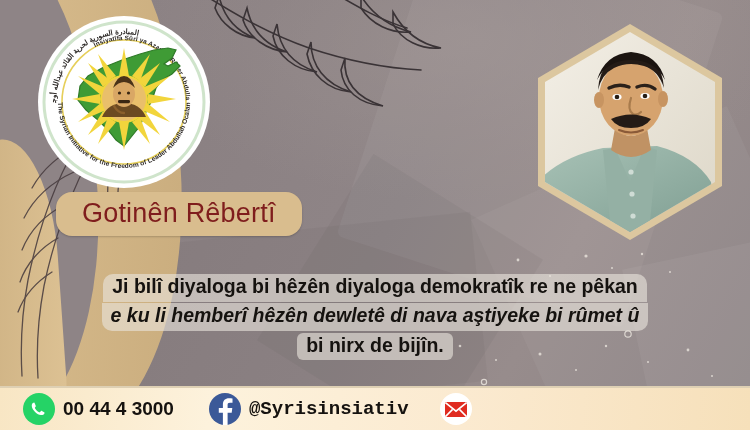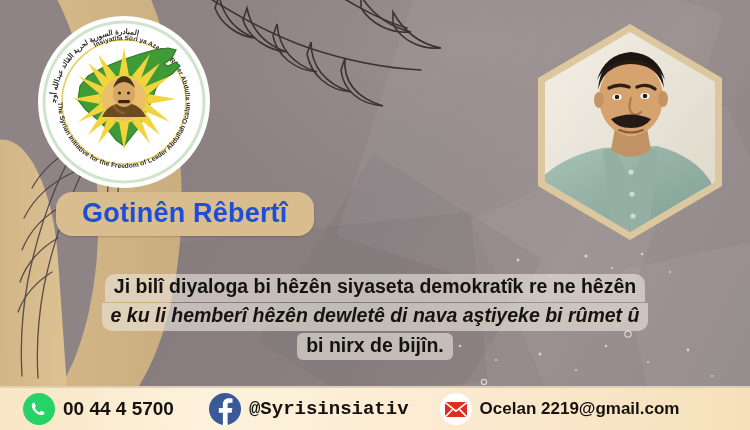--- a/index.html
+++ b/index.html
@@ -53,21 +53,21 @@
   #portrait-wrap{position:absolute;left:538px;top:24px;width:184px;height:216px;}
   .hex{width:100%;height:100%;
     clip-path:polygon(50% 0%,100% 25%,100% 75%,50% 100%,0% 75%,0% 25%);}
   .hex-border{background:#dcc79f;}
   .hex-inner{position:absolute;left:7px;top:8px;width:170px;height:200px;}
 
   
   #title-banner{position:absolute;left:56px;top:192px;
     padding:7px 26px 9px 26px;border-radius:16px;
     background:#d9bd8e;box-shadow:0 1px 2px rgba(0,0,0,.18);}
-  #title-banner .title-text{font-size:27px;font-weight:bold;color:#1d4ed8;
+  #title-banner .title-text{font-size:27px;font-weight:normal;color:#7f1d1d;
     letter-spacing:.2px;line-height:1.05;white-space:nowrap;}
 
   
   #quote{position:absolute;left:0;top:274px;width:750px;text-align:center;}
   #quote .qline{display:inline-block;margin:0 auto;
     background:rgba(232,228,219,.62);
     color:#15120f;font-weight:bold;font-size:19.5px;line-height:1.12;
     padding:2px 9px 4px 9px;white-space:nowrap;}
   #quote .qrow{line-height:1;margin-bottom:1px;}
   #quote .qrow:nth-child(1) .qline{border-radius:10px 10px 0 0;}
@@ -266,53 +266,52 @@
       </svg>
     </div>
   </div>
 
   <div id="title-banner">
     <div class="title-text">Gotinên Rêbertî</div>
   </div>
 
   <div id="quote">
     <div class="qrow">
-      <span class="qline">Ji bilî diyaloga bi hêzên siyaseta demokratîk re ne hêzên</span>
+      <span class="qline">Ji bilî diyaloga bi hêzên diyaloga demokratîk re ne pêkan</span>
     </div>
     <div class="qrow">
       <span class="qline">e ku li hemberî hêzên dewletê di nava aştiyeke bi rûmet û</span>
     </div>
     <div class="qrow">
       <span class="qline">bi nirx de bijîn.</span>
     </div>
   </div>
 
   <div id="contact-bar">
 
     <div class="contact-item" id="ci-phone">
       <svg class="ci-icon" width="34" height="34" viewBox="0 0 34 34">
         <circle cx="17" cy="17" r="16" fill="#25d366"></circle>
         <path d="M12.2 10.4c-.5 0-1 .2-1.4.7-.5.6-1.2 1.6-1 3.2.3 1.9 1.5 3.9 3.3 5.6 1.8 1.8 3.9 2.9 5.8 3.1 1.6.2 2.6-.5 3.2-1.1.4-.4.5-1 .4-1.4-.1-.3-2.3-1.5-2.7-1.6-.4-.1-.7.1-1 .4-.3.3-.7.9-.9 1-.2.2-.4.2-.7 0-.9-.4-2-1.1-2.8-2-.7-.8-1.3-1.7-1.5-2.3-.1-.3 0-.5.1-.6.2-.2.5-.6.7-.8.2-.3.2-.5.1-.8-.1-.3-1-2.5-1.3-2.9-.1-.4-.2-.5-.3-.5z" fill="#fff"></path>
       </svg>
-      <span class="ci-text">00 44 4 5700</span>
+      <span class="ci-text">00 44 4 3000</span>
     </div>
 
     <div class="contact-item" id="ci-fb">
       <svg class="ci-icon" width="34" height="34" viewBox="0 0 34 34">
         <circle cx="17" cy="17" r="16" fill="#3b5998"></circle>
         <path d="M19.6 33V20.8h4.1l.6-4.8h-4.7v-3c0-1.4.4-2.3 2.4-2.3h2.5V6.4c-.4-.1-1.9-.2-3.6-.2-3.6 0-6 2.2-6 6.2v3.6h-4.1v4.8h4.1V33z" fill="#fff"></path>
       </svg>
       <span class="ci-text">@Syrisinsiativ</span>
     </div>
 
     <div class="contact-item" id="ci-mail">
       <svg class="ci-icon" width="34" height="34" viewBox="0 0 34 34">
         <circle cx="17" cy="17" r="16" fill="#ffffff"></circle>
         <rect x="6" y="10" width="22" height="15" rx="1.4" fill="#e02b20"></rect>
         <path d="M6.4 10.6 17 19.2 27.6 10.6" fill="none" stroke="#fff" stroke-width="1.7"></path>
         <path d="M6.4 24.6 13.6 17.4 M27.6 24.6 20.4 17.4" fill="none" stroke="#fff" stroke-width="1.5"></path>
       </svg>
-      <span class="ci-text">Ocelan 2219@gmail.com</span>
     </div>
 
   </div>
 
 </div>
 
 </body></html>

